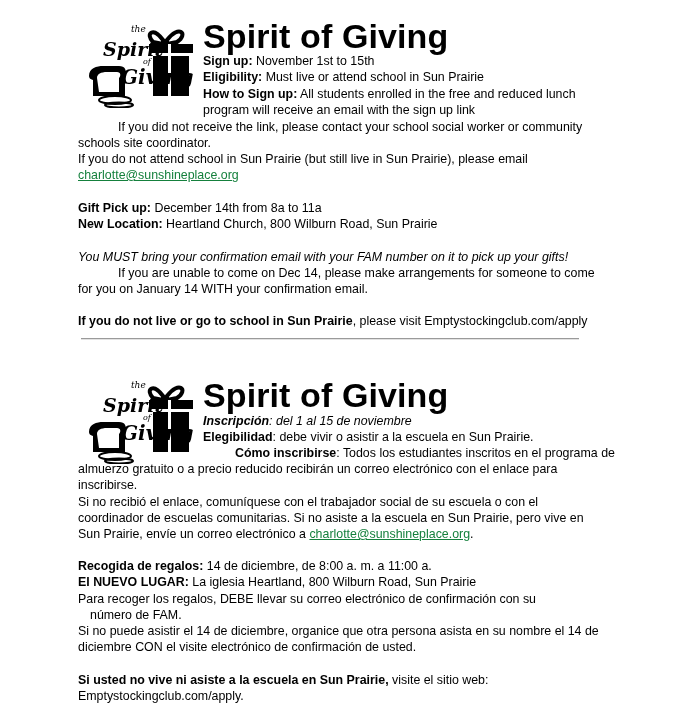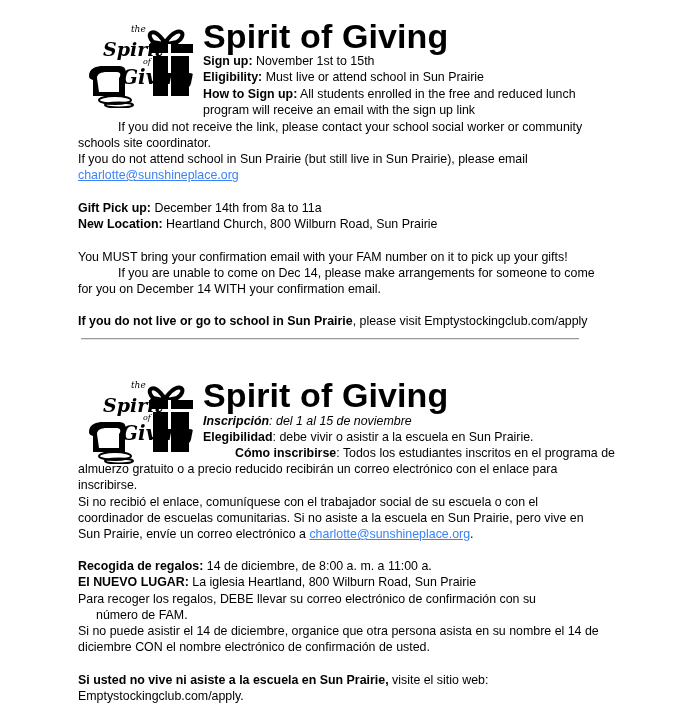--- a/index.html
+++ b/index.html
@@ -9,21 +9,21 @@
       font-size: 12.4px; line-height: 16px;
     }
     .section { position: absolute; left: 0; top: 0; width: 678px; }
     .logo { position: absolute; width: 112px; height: 88px; }
     .title {
       position: absolute; font-weight: bold; font-size: 34px; line-height: 30px;
       white-space: nowrap; letter-spacing: 0.1px;
     }
     .line { position: absolute; white-space: nowrap; }
     .b { font-weight: bold; }
-    .link { color: #3b82f6; text-decoration: underline; }
+    .link { color: #15803d; text-decoration: underline; }
     .rule {
       position: absolute; left: 81px; width: 498px; top: 338px; height: 0;
       border-top: 1px solid #9a9a9a; border-bottom: 1px solid #e2e2e2;
     }
   </style>
 </head>
 <body>
 
 <svg width="0" height="0" style="position:absolute">
   <defs>
@@ -78,23 +78,23 @@
     <a class="link">charlotte@sunshineplace.org</a>
   </div>
 
   <div class="line" style="left:78px; top:200px;">
     <span class="b">Gift Pick up:</span><span> December 14th from 8a to 11a</span>
   </div>
   <div class="line" style="left:78px; top:216px;">
     <span class="b">New Location:</span><span> Heartland Church, 800 Wilburn Road, Sun Prairie</span>
   </div>
 
-  <div class="line" style="left:78px; top:249px;">You MUST bring your confirmation email with your FAM number on it to pick up your gifts!</div>
+  <div class="line" style="left:78px; top:249px;font-style:italic;">You MUST bring your confirmation email with your FAM number on it to pick up your gifts!</div>
   <div class="line" style="left:118px; top:265px;">If you are unable to come on Dec 14, please make arrangements for someone to come</div>
-  <div class="line" style="left:78px; top:281px;">for you on December 14 WITH your confirmation email.</div>
+  <div class="line" style="left:78px; top:281px;">for you on January 14 WITH your confirmation email.</div>
 
   <div class="line" style="left:78px; top:313px;">
     <span class="b">If you do not live or go to school in Sun Prairie</span><span>, please visit Emptystockingclub.com/apply</span>
   </div>
 </div>
 
 <div class="rule"></div>
 
 <div class="section">
   <svg class="logo" style="left:87px; top:376px;">
@@ -121,21 +121,21 @@
     <span>Sun Prairie, envíe un correo electrónico a </span><a class="link">charlotte@sunshineplace.org</a><span>.</span>
   </div>
 
   <div class="line" style="left:78px; top:558px;">
     <span class="b">Recogida de regalos:</span><span> 14 de diciembre, de 8:00 a. m. a 11:00 a.</span>
   </div>
   <div class="line" style="left:78px; top:574px;">
     <span class="b">El NUEVO LUGAR:</span><span> La iglesia Heartland, 800 Wilburn Road, Sun Prairie</span>
   </div>
   <div class="line" style="left:78px; top:591px;">Para recoger los regalos, DEBE llevar su correo electrónico de confirmación con su</div>
-  <div class="line" style="left:96px; top:607px;">número de FAM.</div>
+  <div class="line" style="left:90px; top:607px;">número de FAM.</div>
   <div class="line" style="left:78px; top:623px;">Si no puede asistir el 14 de diciembre, organice que otra persona asista en su nombre el 14 de</div>
-  <div class="line" style="left:78px; top:639px;">diciembre CON el nombre electrónico de confirmación de usted.</div>
+  <div class="line" style="left:78px; top:639px;">diciembre CON el visite electrónico de confirmación de usted.</div>
 
   <div class="line" style="left:78px; top:672px;">
     <span class="b">Si usted no vive ni asiste a la escuela en Sun Prairie,</span><span> visite el sitio web:</span>
   </div>
   <div class="line" style="left:78px; top:688px;text-align:right;">Emptystockingclub.com/apply.</div>
 </div>
 
 </body></html>

